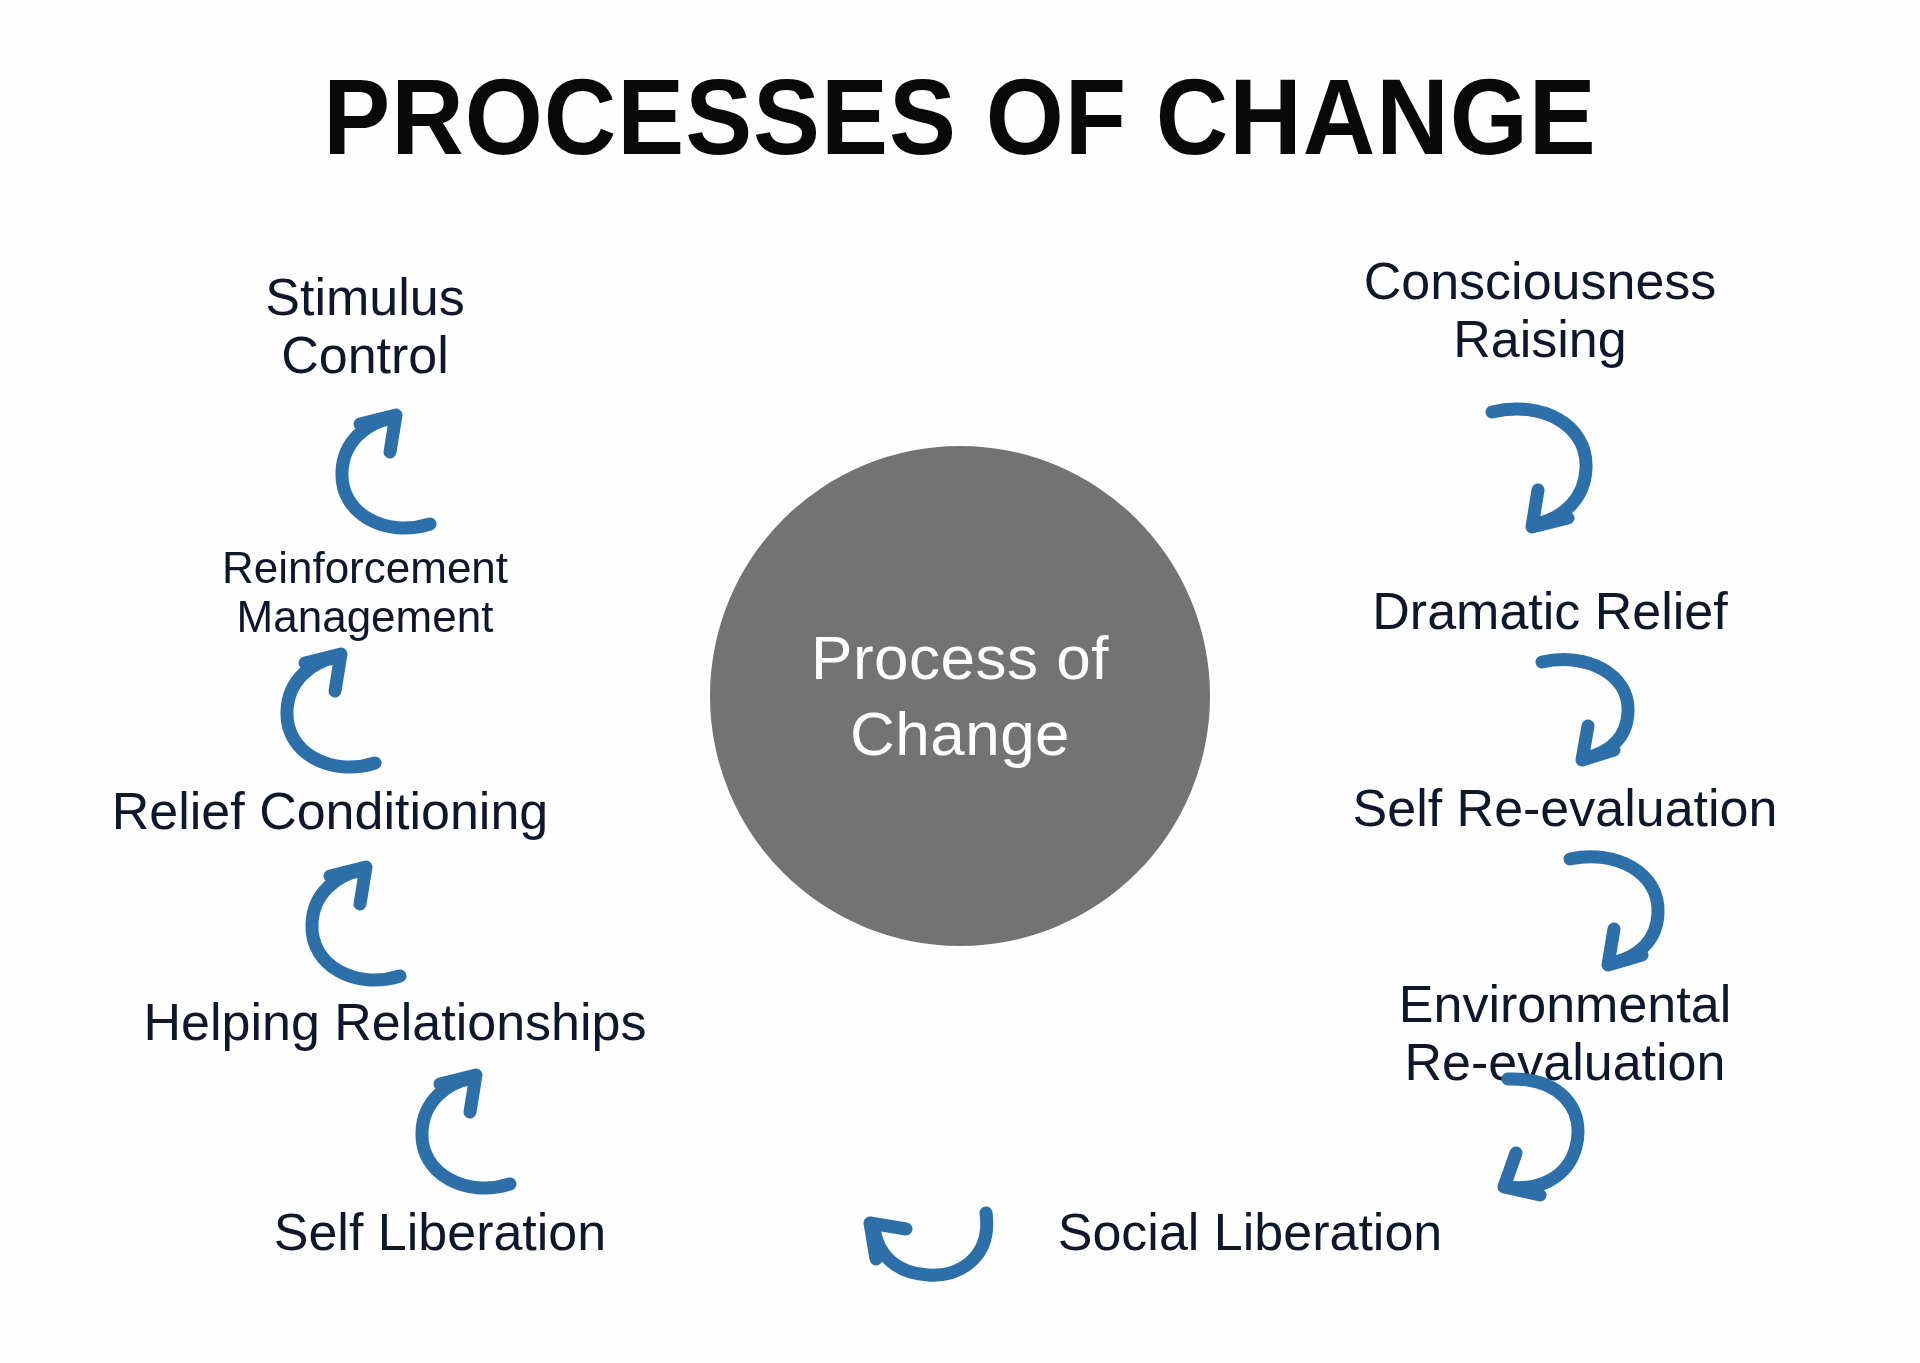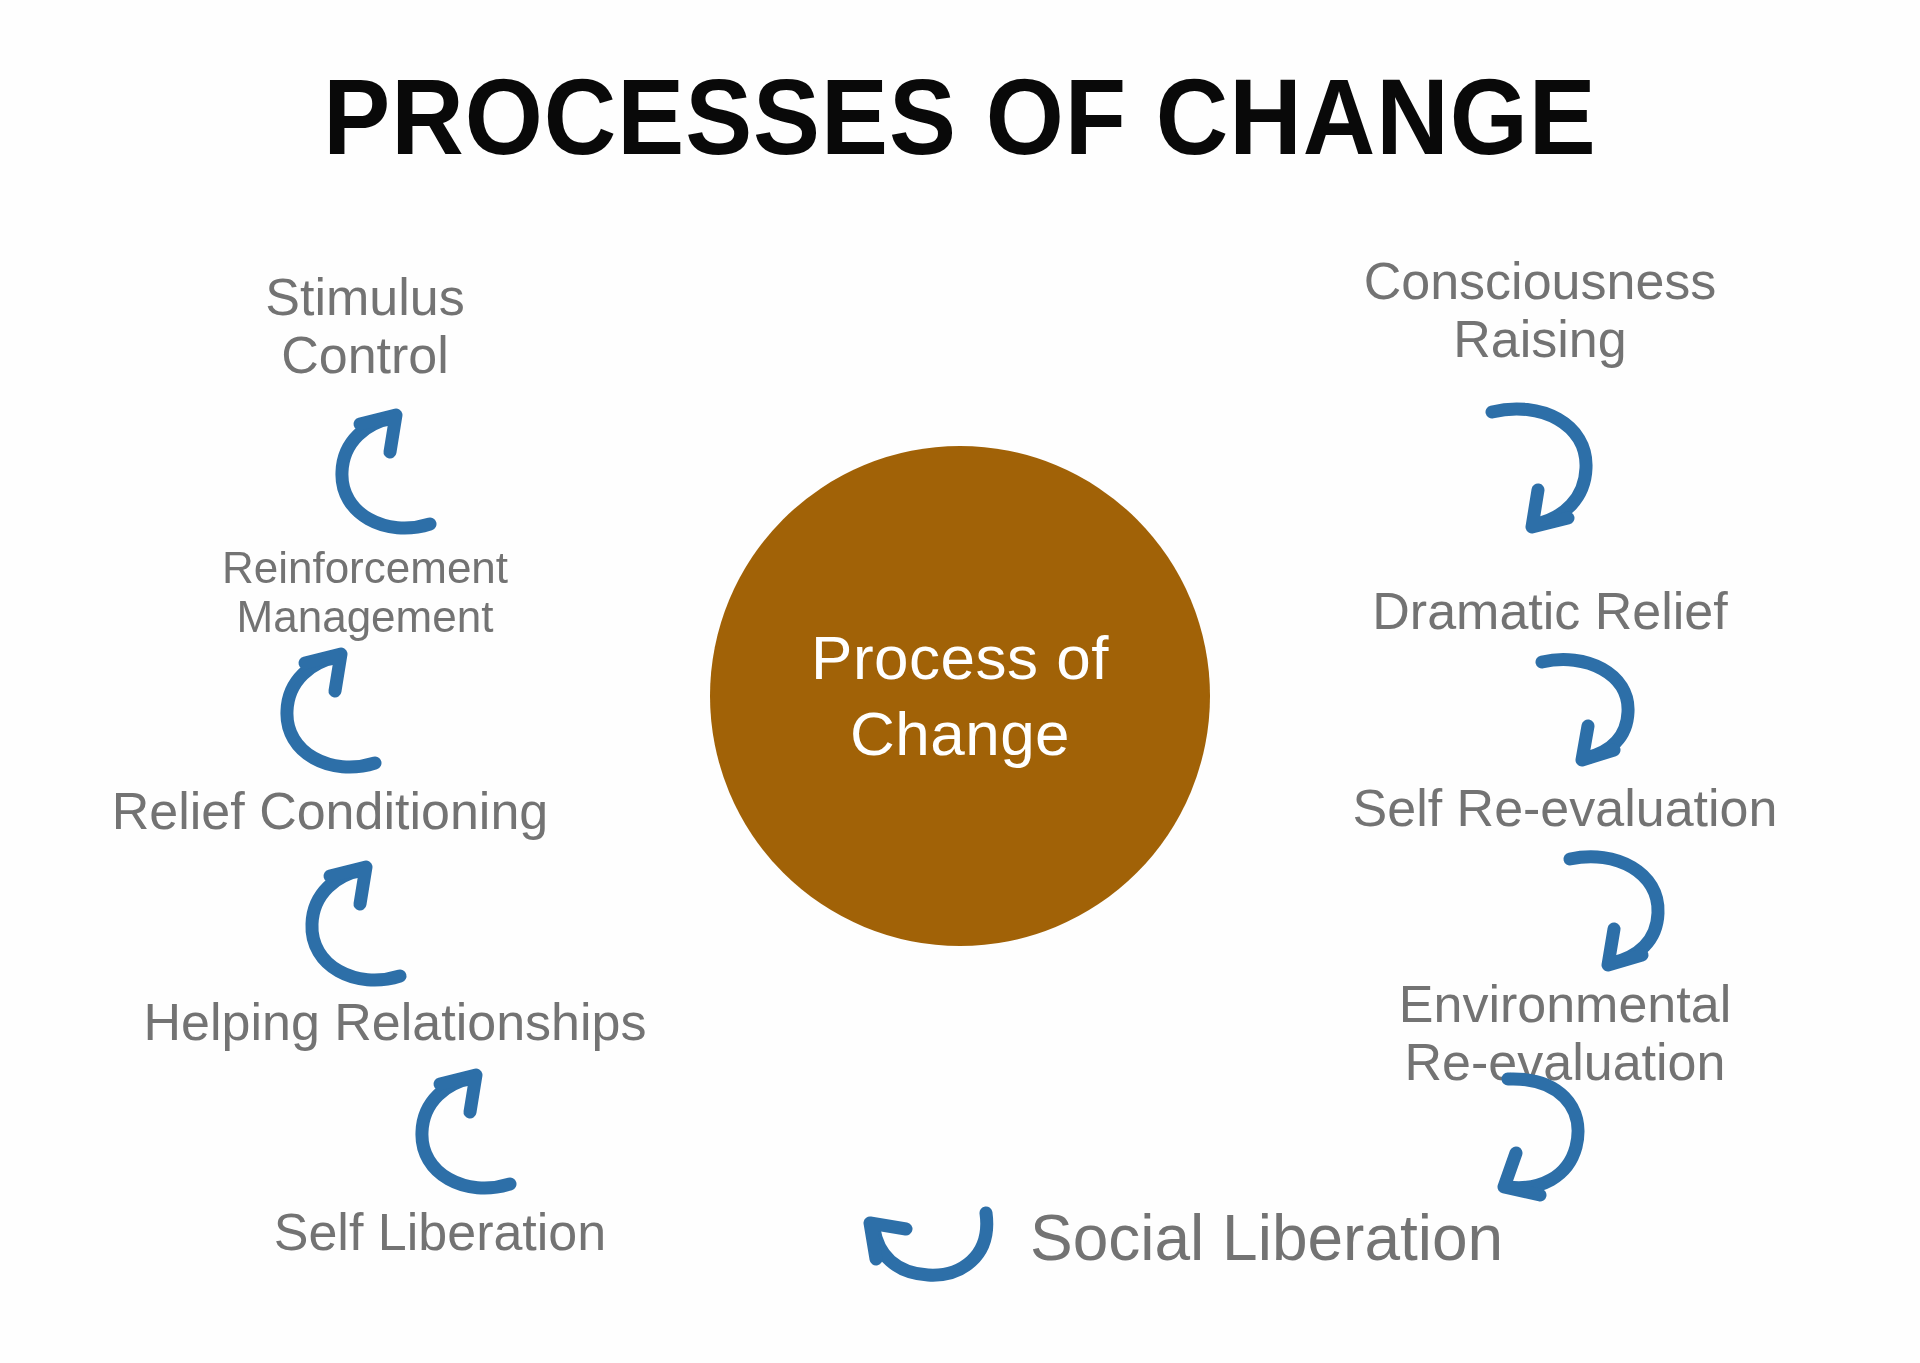--- a/index.html
+++ b/index.html
@@ -36,57 +36,57 @@
   }
 
   
   #center-circle {
     position: absolute;
     left: 710px;
     top: 446px;
     width: 500px;
     height: 500px;
     border-radius: 50%;
-    background: #a16207;
+    background: #737373;
     display: flex;
     flex-direction: column;
     align-items: center;
     justify-content: center;
   }
   #center-circle .cl {
     color: #ffffff;
     font-size: 62px;
     font-weight: 400;
     line-height: 1.22;
     letter-spacing: 0.5px;
     text-align: center;
   }
 
   
   .node {
     position: absolute;
-    color: #737373;
+    color: #0f172a;
     font-weight: 400;
     text-align: center;
     line-height: 1.12;
     white-space: nowrap;
   }
   .node .ln { display: block; }
 
   .n-stimulus        { left: 155px;  top: 268px;  width: 420px; font-size: 52px; }
   .n-reinforcement   { left: 135px;  top: 543px;  width: 460px; font-size: 44px; }
   .n-counter         { left: 30px;   top: 782px;  width: 600px; font-size: 52px; }
   .n-helping         { left: 95px;   top: 993px;  width: 600px; font-size: 52px; }
   .n-selfLib         { left: 220px;  top: 1203px; width: 440px; font-size: 52px; }
 
   .n-consciousness   { left: 1320px; top: 252px;  width: 440px; font-size: 52px; }
   .n-dramatic        { left: 1330px; top: 582px;  width: 440px; font-size: 52px; }
   .n-selfRe          { left: 1335px; top: 779px;  width: 460px; font-size: 52px; }
   .n-environmental   { left: 1350px; top: 975px;  width: 430px; font-size: 52px; text-align: center; }
-  .n-socialLib       { left: 1030px; top: 1203px; width: 440px; font-size: 64px; }
+  .n-socialLib       { left: 1030px; top: 1203px; width: 440px; font-size: 52px; }
 
   
   .arrow {
     position: absolute;
     pointer-events: none;
   }
   .arrow svg { display: block; overflow: visible; }
 
   .a-l1 { left: 320px;  top: 408px; }
   .a-l2 { left: 265px;  top: 647px; }

